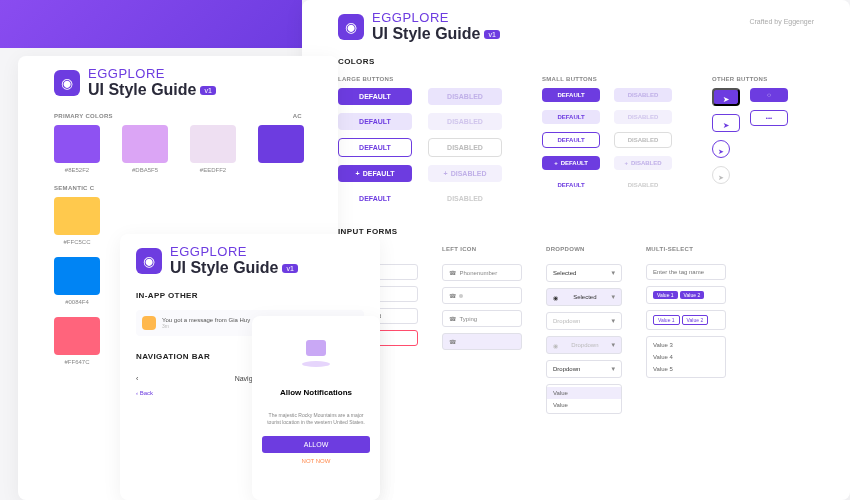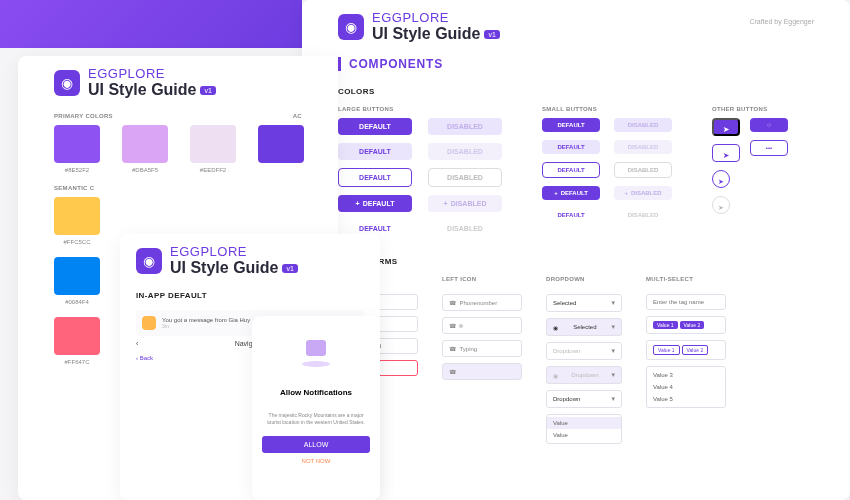--- a/index.html
+++ b/index.html
@@ -72,21 +72,20 @@
     <div>
       <div class="brand">EGGPLORE</div>
       <div style="display:flex;align-items:center;gap:4px">
         <span class="title">UI Style Guide</span>
         <span class="badge">v1</span>
       </div>
     </div>
   </div>
   <span class="credit">Crafted by Eggenger</span>
 
-  <div class="section-title">COMPONENTS</div>
   <div class="subsection">COLORS</div>
 
   <div class="btn-grid">
     <div>
       <div class="label">LARGE BUTTONS</div>
       <div style="display:flex;gap:16px">
         <div class="btn-col">
           <button class="btn btn-lg btn-primary">DEFAULT</button>
           <button class="btn btn-lg btn-secondary">DEFAULT</button>
           <button class="btn btn-lg btn-outline">DEFAULT</button>
@@ -279,28 +278,29 @@
   <div class="header">
     <div class="logo">◉</div>
     <div>
       <div class="brand">EGGPLORE</div>
       <div style="display:flex;align-items:center;gap:4px">
         <span class="title">UI Style Guide</span>
         <span class="badge">v1</span>
       </div>
     </div>
   </div>
-  <div class="subsection">IN-APP DEFAULT</div>
+  <div class="subsection">IN-APP OTHER</div>
   <div class="alert">
     <div class="alert-icon"></div>
     <div>
       <div>You got a message from Gia Huy</div>
       <div style="color:#bbb;font-size:5px">3m</div>
     </div>
   </div>
+  <div class="subsection" style="margin-top:16px">NAVIGATION BAR</div>
   <div class="nav-row">
     <span>‹</span>
     <span>Navigation</span>
     <span></span>
   </div>
   <div class="nav-row">
     <span class="back">‹ <span>Back</span></span>
   </div>
 </div>
 

